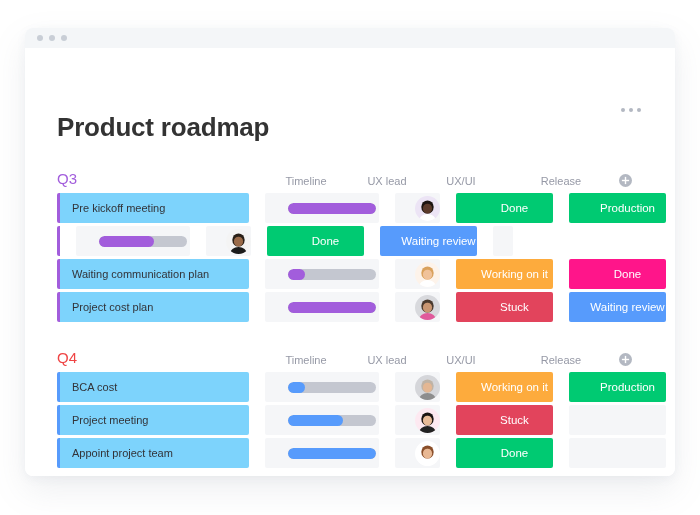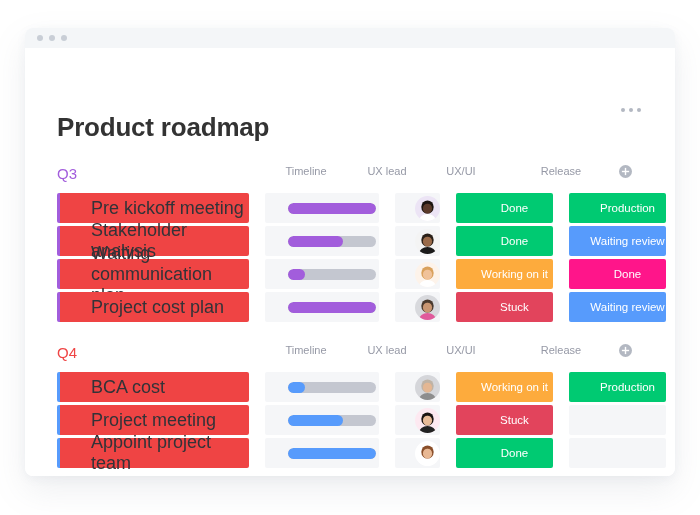--- a/index.html
+++ b/index.html
@@ -74,21 +74,21 @@
     border-radius: 50%;
     background: #b3b8c2;
     display: block;
   }
 
   
   .group { margin-top: 22px; padding: 0 10px; }
 
   .group-head {
     display: flex;
-    align-items: flex-start;
+    align-items: flex-end;
     height: 22px;
   }
   .group-title {
     font-size: 15px;
     width: 192px;
     flex: 0 0 192px;
   }
   .group-title.purple { color: #a25ddc; }
   .group-title.blue   { color: #ef4444; }
 
@@ -126,25 +126,25 @@
   .row-accent {
     width: 3px;
     flex: 0 0 3px;
     border-radius: 2px 0 0 2px;
   }
   .row-accent.purple { background: #a25ddc; }
   .row-accent.blue   { background: #579bfc; }
 
   .cell-name {
     flex: 0 0 189px;
-    background: #ef4444;
-    display: flex;
-    align-items: center;
-    padding-left: 31px;
-    font-size: 18px;
+    background: #7dd3fc;
+    display: flex;
+    align-items: center;
+    padding-left: 12px;
+    font-size: 11px;
     color: #323338;
     border-radius: 0 2px 2px 0;
   }
 
   .cell {
     flex: 0 0 auto;
     margin-left: 16px;
     background: #f5f6f8;
     border-radius: 2px;
     display: flex;
@@ -240,21 +240,20 @@
     <path d="M6.3 10.5 Q12.5 3.2 18.7 10.5 Q16 7.6 12.5 7.4 Q9 7.6 6.3 10.5Z" fill="#1d1512"></path>
   </svg>
                 </div>
               </div>
               <div class="cell status" style="background:#00ca72">Done</div>
               <div class="cell status " style="background:#00ca72">Production</div>
               <div class="cell extra"></div>
             </div>
             <div class="row">
               <div class="row-accent purple"></div>
-              <div class="cell-name">Stakeholder analysis</div>
               <div class="cell timeline">
                 <div class="bar-track">
                   <div class="bar-fill purple" style="width:62%"></div>
                 </div>
               </div>
               <div class="cell uxlead">
                 <div class="avatar">
                   <svg width="25" height="25" viewBox="0 0 25 25">
     <rect width="25" height="25" fill="#f4f4f4"></rect>
     <ellipse cx="12.5" cy="25" rx="8.5" ry="7" fill="#1b1b1b"></ellipse>

